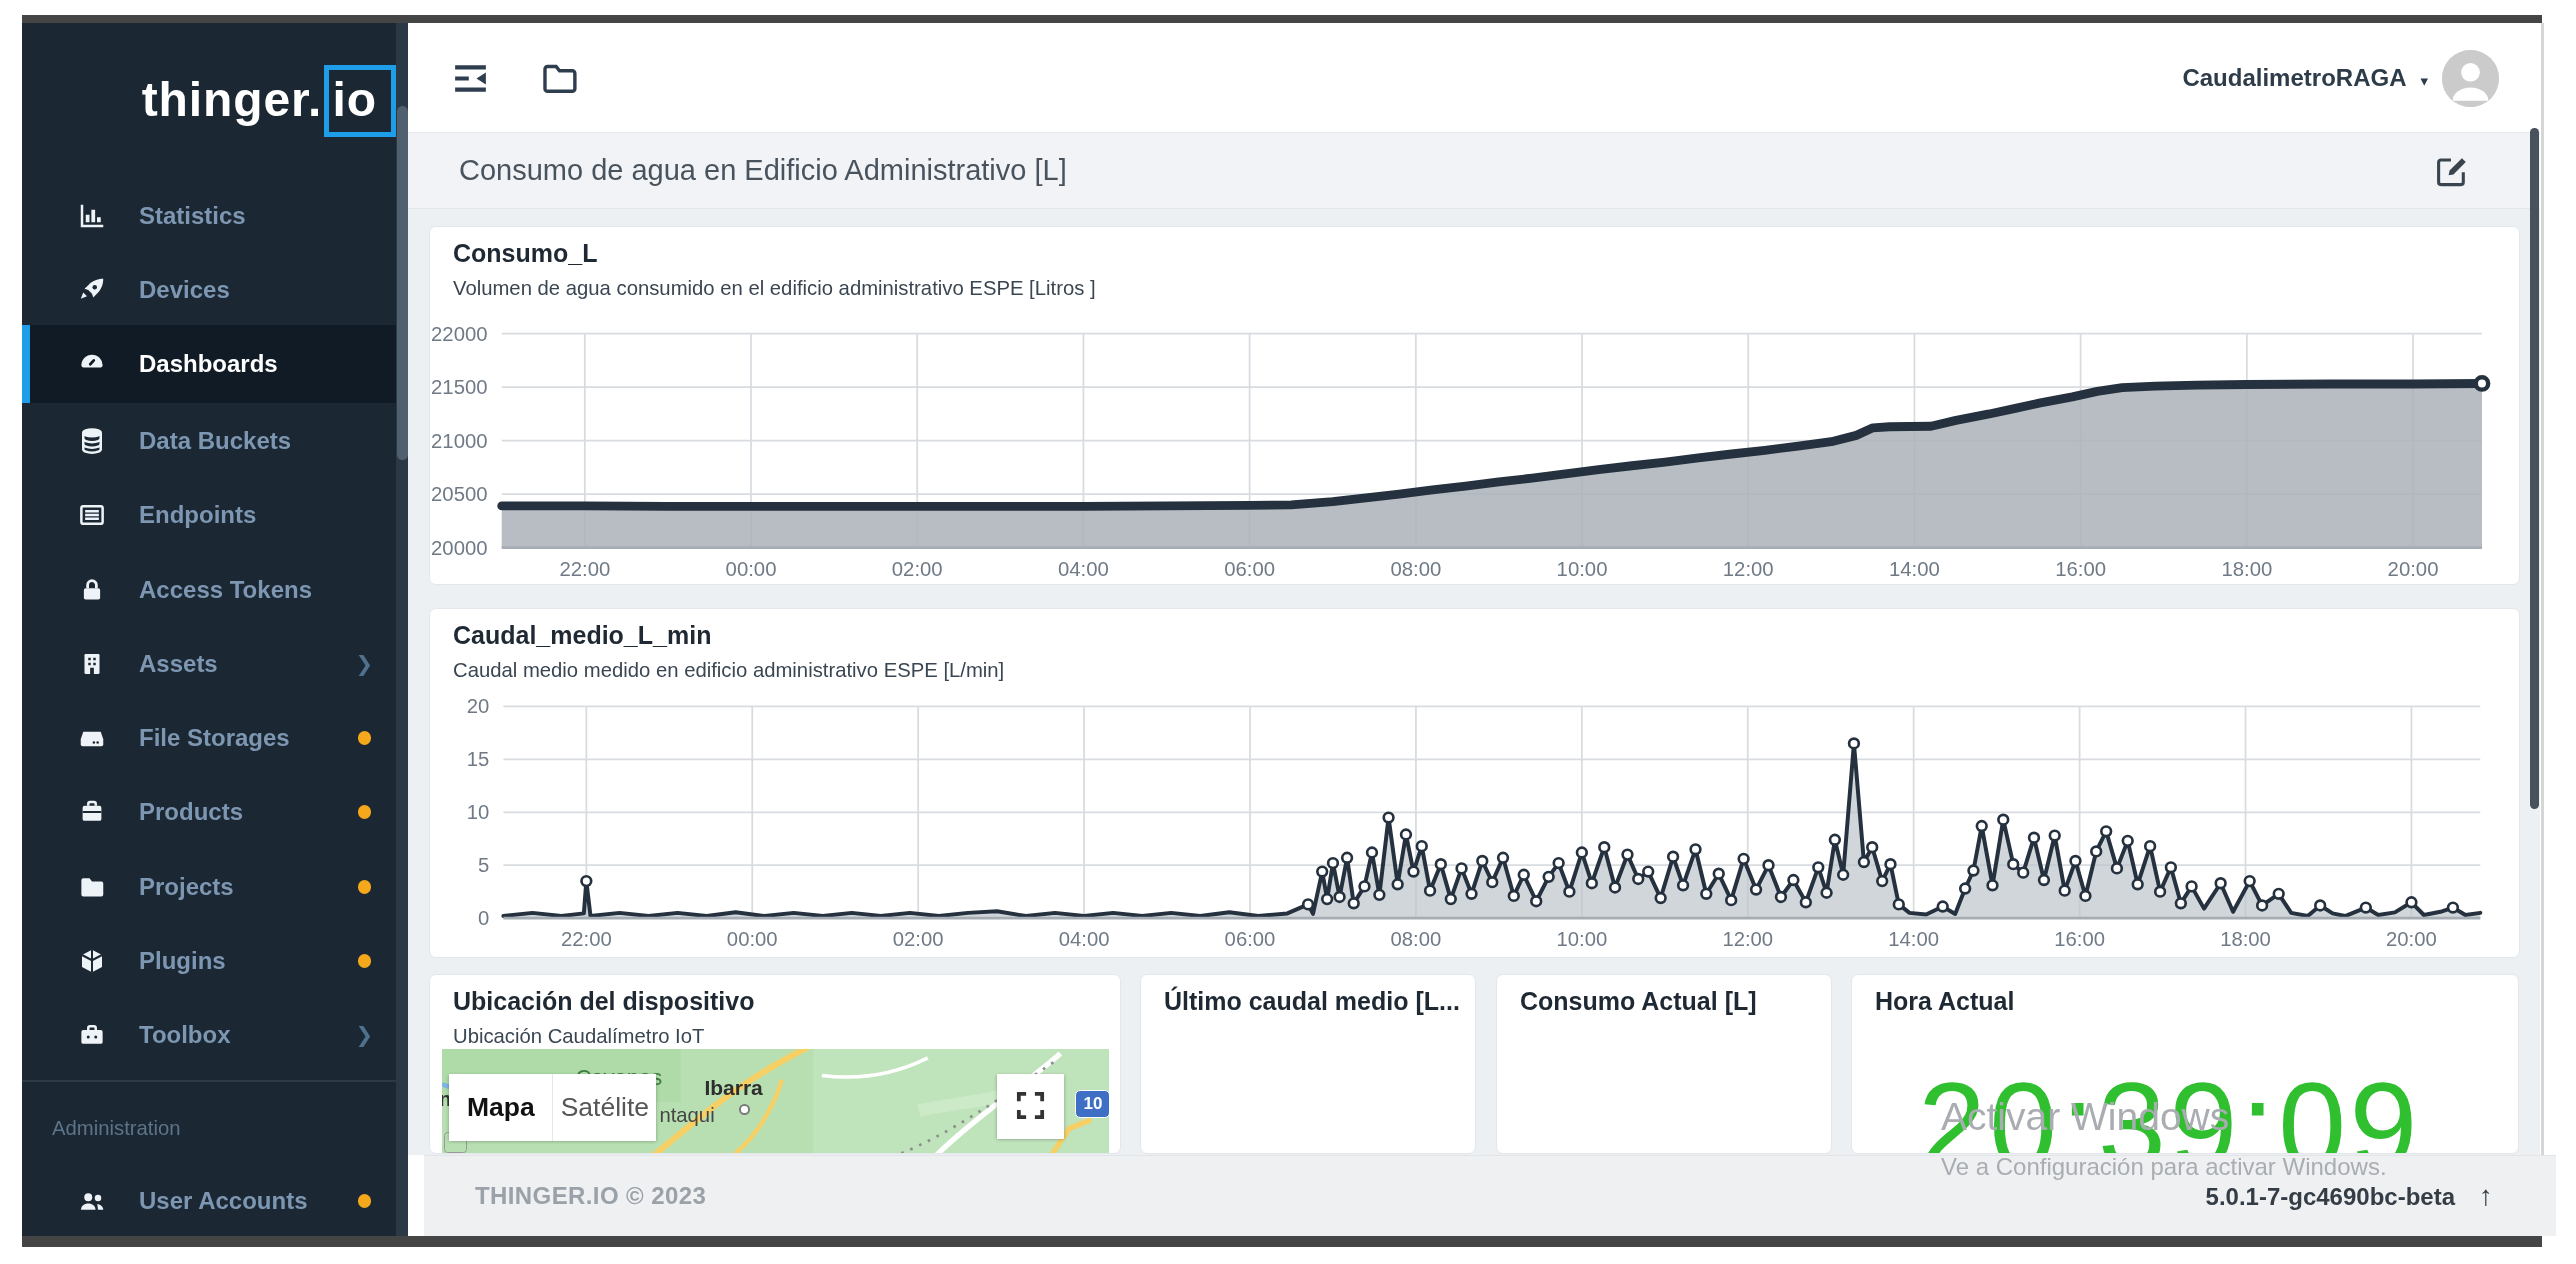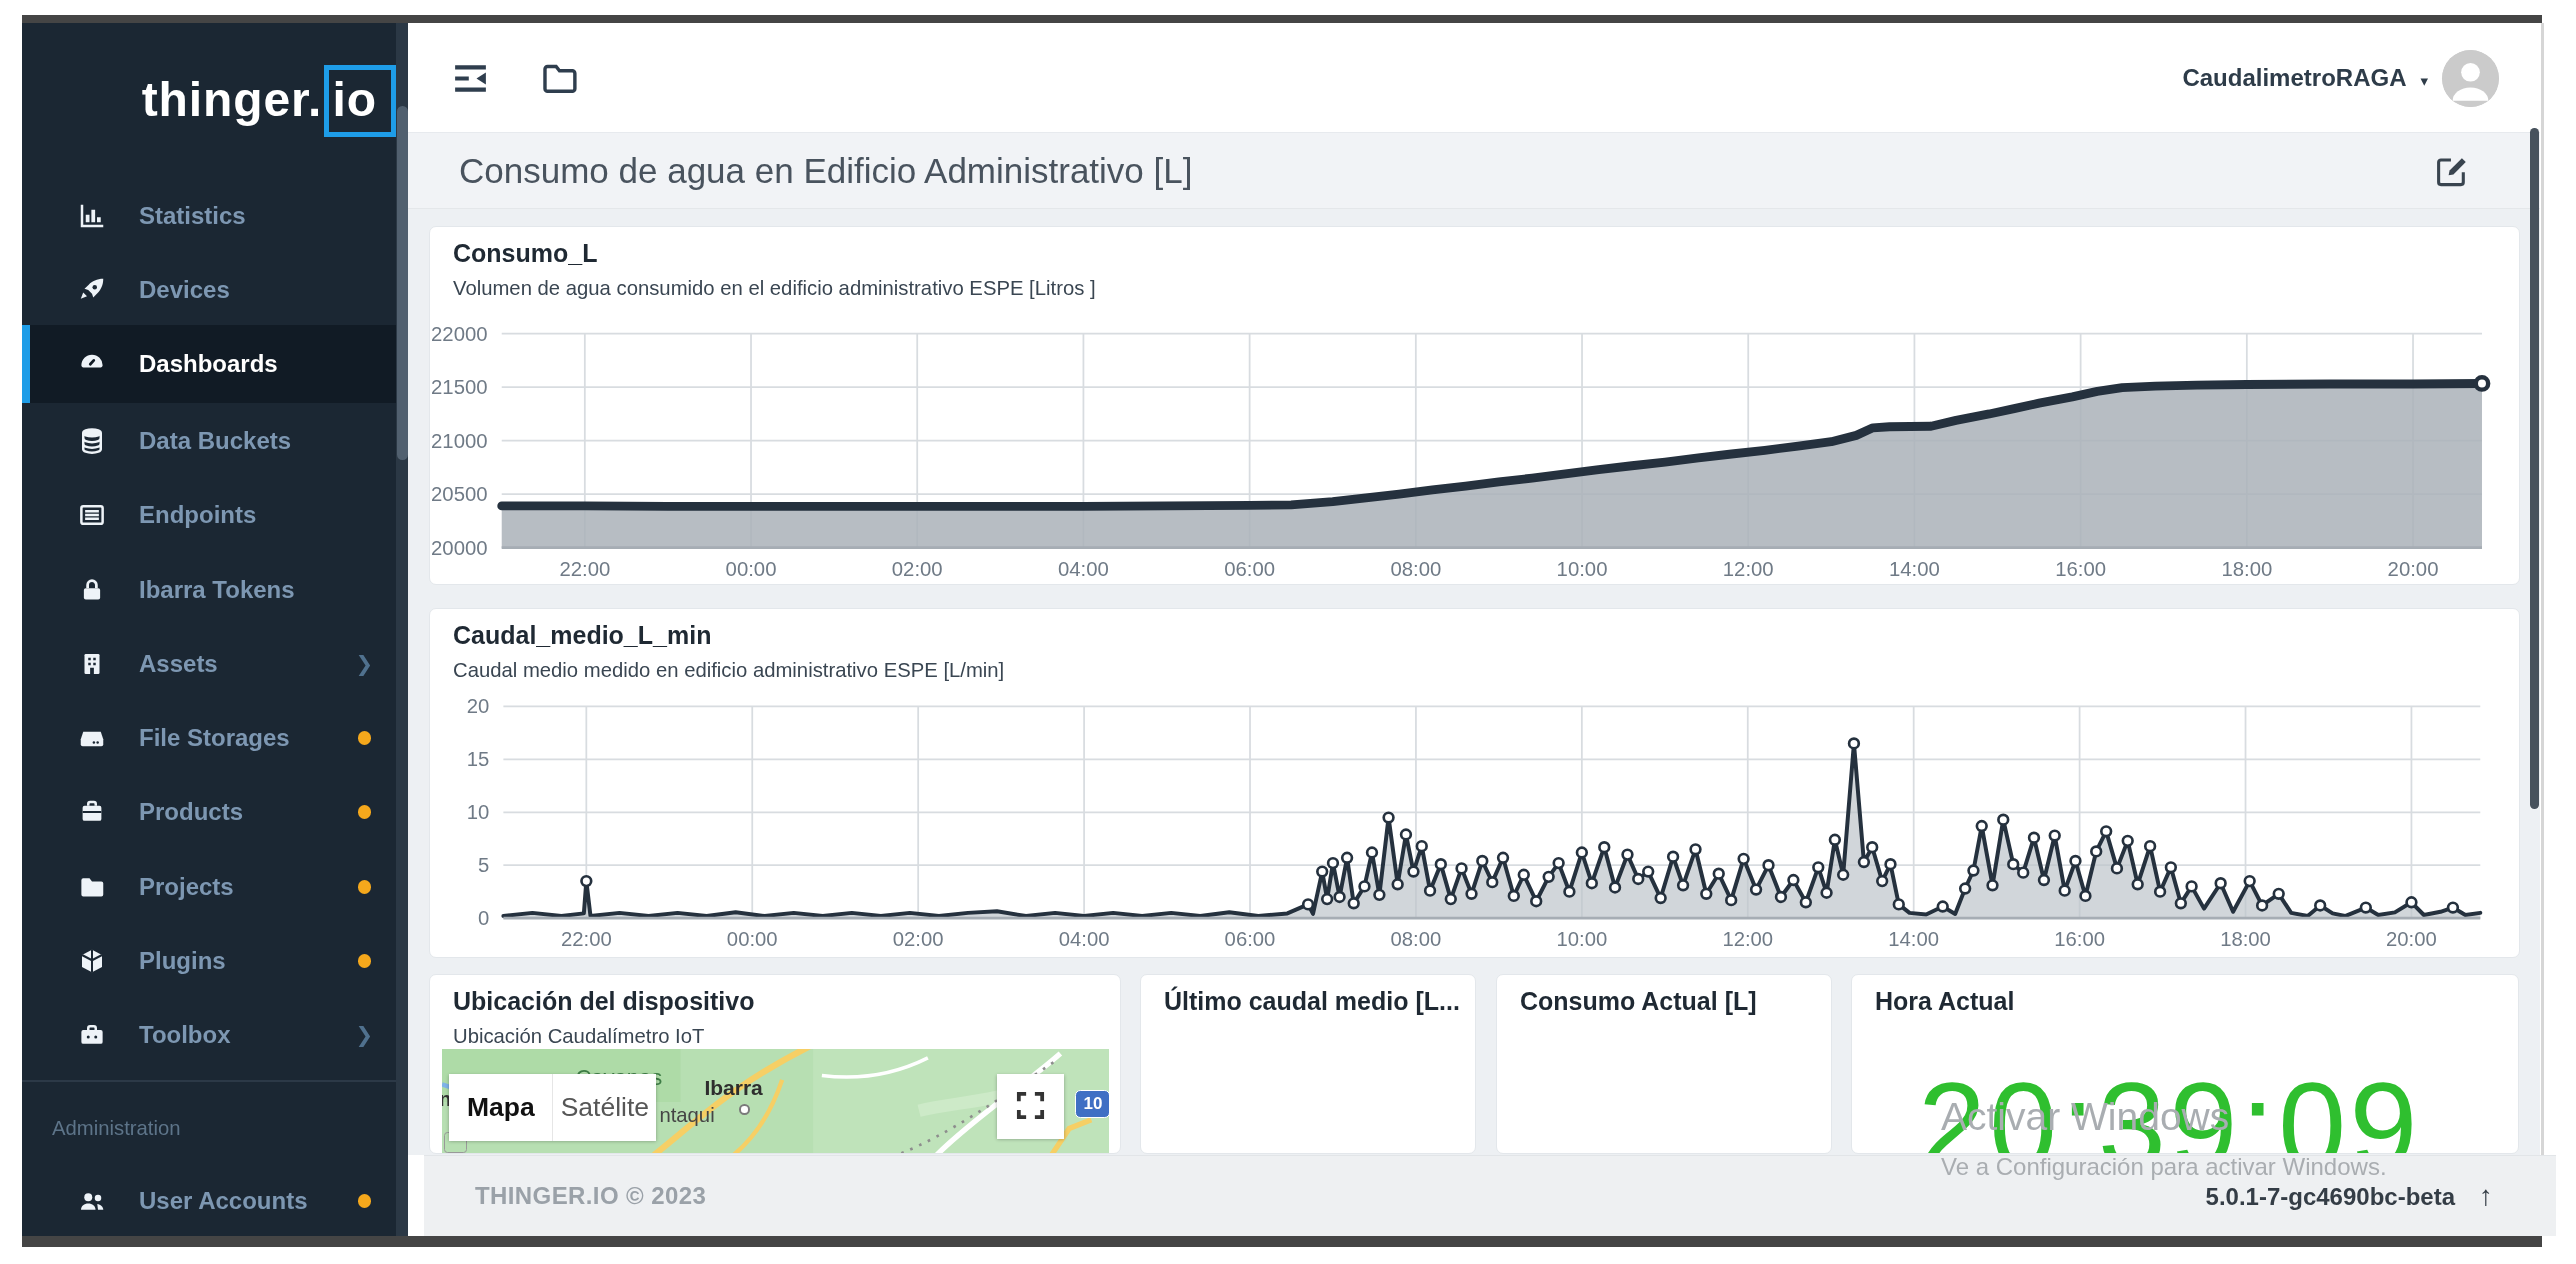--- a/index.html
+++ b/index.html
@@ -34,21 +34,21 @@
   .topbar{position:absolute;left:408px;top:23px;width:2132px;height:110px;background:#ffffff;border-bottom:0.9px solid #e7eaee;}
   .tb-btn{position:absolute;top:32px;width:46px;height:46px;background:none;border:none;padding:0;color:#2f3e4e;cursor:pointer;}
   .tb-btn svg{width:41px;height:41px;display:block;}
   .tb-toggle{left:42px;}
   .tb-folder{left:131px;}
   .user-area{position:absolute;right:41px;top:0;height:110px;display:flex;align-items:center;gap:14px;cursor:pointer;}
   .user-name{font-size:24px;font-weight:bold;color:#2e3c49;}
   .user-caret{font-size:15px;color:#2e3c49;margin-top:5.3px;}
   .avatar{width:57px;height:57px;border-radius:50%;overflow:hidden;background:#cbcbcb;}
   .titlebar{position:absolute;left:408px;top:133px;width:2132px;height:76px;background:#f1f3f6;border-bottom:0.9px solid #e4e7ea;display:flex;align-items:center;}
-  .page-title{margin:0;padding-left:51px;font-size:35px;font-weight:normal;color:#49535e;}
+  .page-title{margin:0;padding-left:51px;font-size:29px;font-weight:normal;color:#49535e;}
   .edit-btn{position:absolute;right:67px;top:19.4px;width:39px;height:39px;background:none;border:none;padding:0;color:#39444f;cursor:pointer;}
   .edit-btn svg{width:37px;height:37px;display:block;}
   .content{position:absolute;left:408px;top:209px;width:2132px;height:946px;background:#edf0f3;}
   .mainfooter{position:absolute;left:408px;top:1155px;width:2132px;height:81px;background:#eef0f2;border-top:0.9px solid #e2e5e8;display:flex;align-items:center;justify-content:space-between;padding:0 57px 0 51px;margin-left:16px;}
   .copyright{font-size:24px;color:#9aa1a8;font-weight:bold;letter-spacing:0.4px;}
   .version-wrap{display:flex;align-items:flex-end;gap:18px;}
   .version{font-size:24px;font-weight:bold;color:#343d46;}
   .scrolltop{font-size:28px;color:#343d46;background:none;border:none;cursor:pointer;line-height:1;}
   .main-thumb{position:absolute;left:2530px;top:128px;width:8.8px;height:681px;background:#47525d;border-radius:4.4px;}
 
@@ -156,21 +156,21 @@
         </span>
       <span class="nlabel">Endpoints</span>
     </div>
     <div class="nav-item" style="top:530px">
       <span class="nicon">
           <svg viewBox="0 0 24 24">
             <rect x="5.5" y="10.5" width="13" height="9" rx="1.5" fill="currentColor"></rect>
             <path d="M8.5 10.5V8a3.5 3.5 0 0 1 7 0v2.5" fill="none" stroke="currentColor" stroke-width="2.2"></path>
           </svg>
         </span>
-      <span class="nlabel">Ibarra Tokens</span>
+      <span class="nlabel">Access Tokens</span>
     </div>
     <div class="nav-item" style="top:604px">
       <span class="nicon">
           <svg viewBox="0 0 24 24">
             <rect x="6" y="4" width="12" height="16" rx="1" fill="currentColor"></rect>
             <path d="M9 7h2v2H9zM13 7h2v2h-2zM9 11h2v2H9zM13 11h2v2h-2zM10.5 15h3v5h-3z" fill="#1b2733"></path>
           </svg>
         </span>
       <span class="nlabel">Assets</span>
       <span class="nchev">❯</span>

